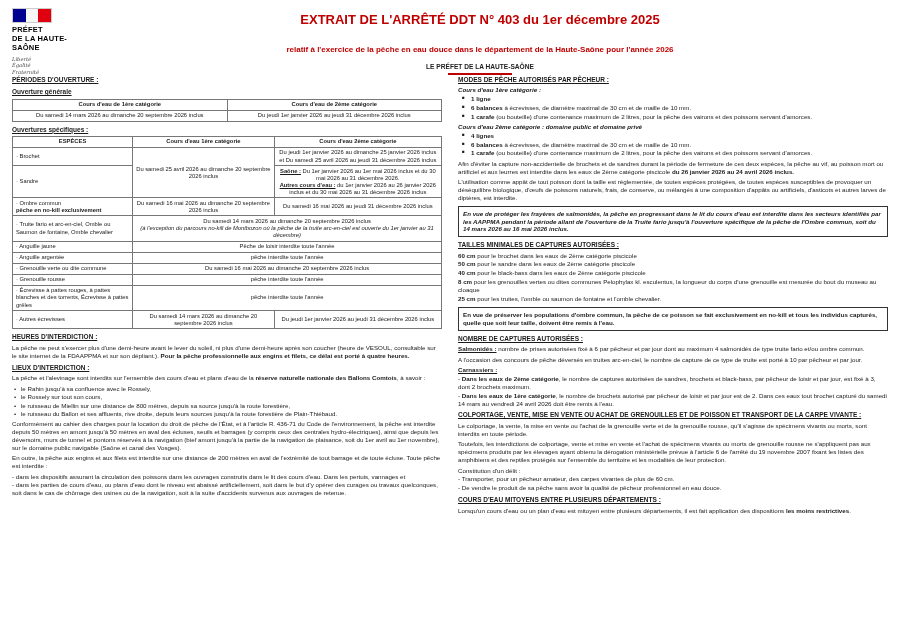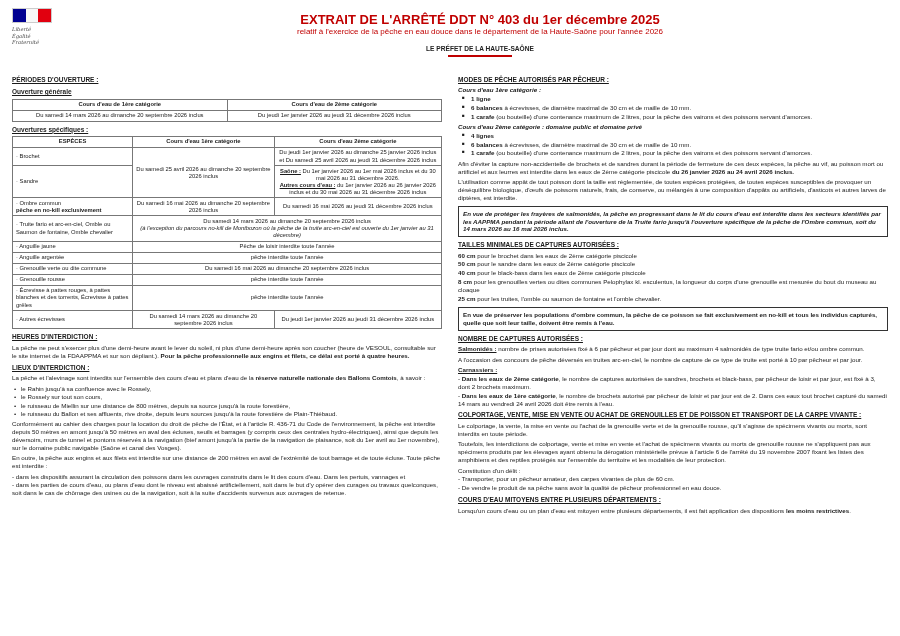--- a/index.html
+++ b/index.html
@@ -14,21 +14,21 @@
   .logo { position:absolute; left:0; top:0; width:120px; }
   .flag { display:flex; width:40px; height:15px; margin-bottom:3px; border:0.5px solid #ccc; }
   .flag div { flex:1; }
   .f-blue { background:#000091; }
   .f-white { background:#f7f7f7; }
   .f-red { background:#e1000f; }
   .logo-name { font-weight:bold; font-size:7.5px; line-height:1.18; color:#000; letter-spacing:.2px; }
   .logo-motto { font-family:"DejaVu Serif", serif; font-style:italic; font-size:5.2px; color:#444; margin-top:3px; line-height:1.25; }
   .titles { text-align:center; padding-top:4px; padding-left:90px; padding-right:30px; }
   .title1 { color:#c00000; font-weight:bold; font-size:13px; }
-  .title2 { color:#c00000; font-weight:normal; font-size:8px; margin-top:0; }
+  .title2 { color:#c00000; font-weight:bold; font-size:8px; margin-top:18px; }
   .prefet-line { font-size:6.6px; font-weight:bold; color:#222; margin-top:9px; }
   .red-rule { width:64px; height:1.5px; background:#c00000; margin:3px auto 0; }
   
   .columns { display:flex; gap:16px; margin-top:6px; }
   .col { flex:1; font-size:6.2px; line-height:1.27; }
   .sec { font-size:6.5px; font-weight:bold; text-decoration:underline; margin:4px 0 2px; }
   .sec:first-child { margin-top:0; }
   .subsec { font-size:6.2px; font-weight:bold; font-style:italic; margin:2px 0 1px; }
   p { margin:2.5px 0; }
   .b { font-weight:bold; }
@@ -56,20 +56,25 @@
 <body>
 
 <div class="page">
 
   <div class="header">
     <div class="logo">
       <div class="flag">
         <div class="f-blue"></div>
         <div class="f-white"></div>
         <div class="f-red"></div>
+      </div>
+      <div class="logo-name">
+        <div>PRÉFET</div>
+        <div>DE LA HAUTE-</div>
+        <div>SAÔNE</div>
       </div>
       <div class="logo-motto">
         <div>Liberté</div>
         <div>Égalité</div>
         <div>Fraternité</div>
       </div>
     </div>
     <div class="titles">
       <div class="title1">EXTRAIT DE L'ARRÊTÉ DDT N° 403 du 1er décembre 2025</div>
       <div class="title2">relatif à l'exercice de la pêche en eau douce dans le département de la Haute-Saône pour l'année 2026</div>

